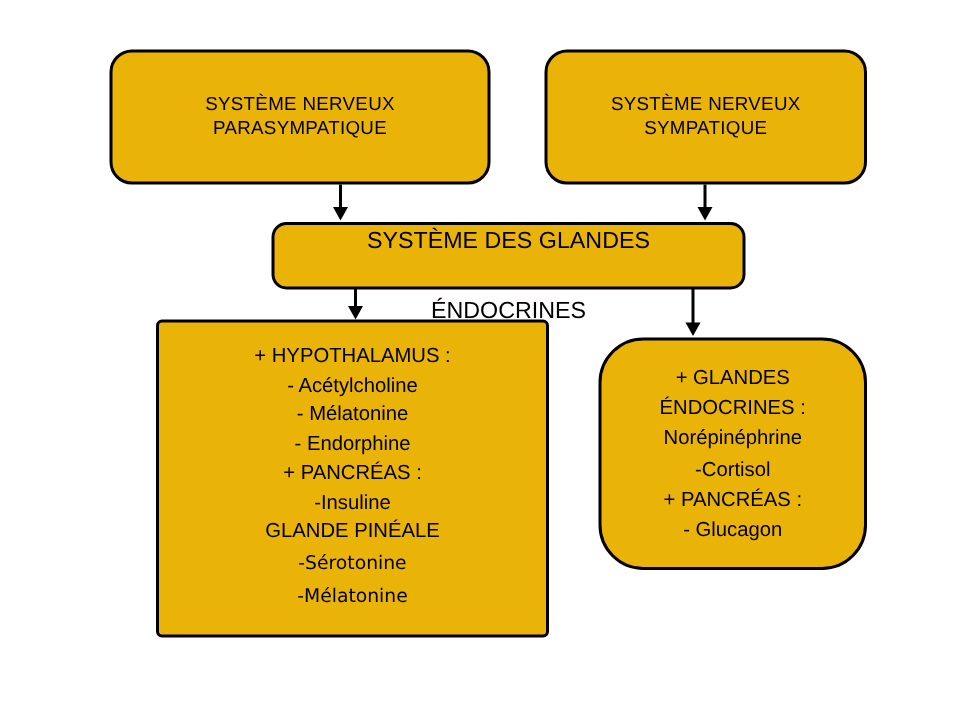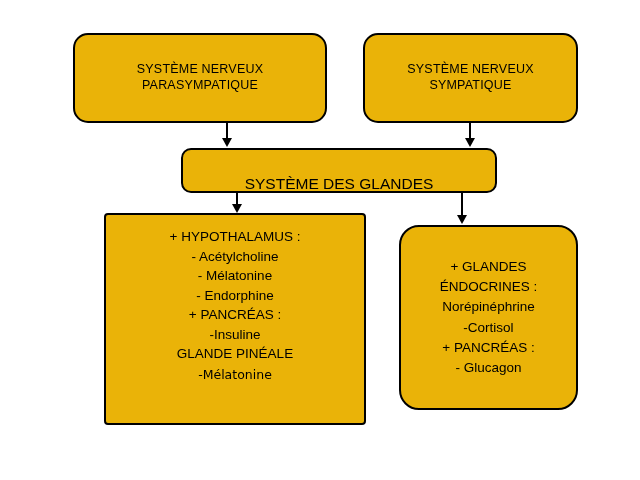--- a/index.html
+++ b/index.html
@@ -76,22 +76,22 @@
     line-height: 1.45;
   }
   #node-left-glands .line.alt {
     font-family: "DejaVu Sans", sans-serif;
     font-size: 12.5px;
     line-height: 1.75;
   }
 
   #node-right-glands {
     left: 399px; top: 225px;
-    width: 179px; height: 185px;
-    border-radius: 20px;
+    width: 179px; height: 155px;
+    border-radius: 30px;
   }
   #node-right-glands .line {
     font-size: 13.5px;
     line-height: 1.5;
   }
 
   
   .arrow {
     position: absolute;
   }
@@ -148,40 +148,42 @@
     <span class="head"></span>
   </div>
 
   <div class="arrow" id="arrow-symp-to-endocrine">
     <span class="shaft"></span>
     <span class="head"></span>
   </div>
 
   <div class="node" id="node-endocrine">
     <span class="line">SYSTÈME DES GLANDES</span>
+    <span class="line">ÉNDOCRINES</span>
   </div>
 
   <div class="arrow" id="arrow-endocrine-to-left">
     <span class="shaft"></span>
     <span class="head"></span>
   </div>
 
   <div class="arrow" id="arrow-endocrine-to-right">
     <span class="shaft"></span>
     <span class="head"></span>
   </div>
 
   <div class="node" id="node-left-glands">
     <span class="line">+ HYPOTHALAMUS :</span>
     <span class="line">- Acétylcholine</span>
     <span class="line">- Mélatonine</span>
     <span class="line">- Endorphine</span>
     <span class="line">+ PANCRÉAS :</span>
     <span class="line">-Insuline</span>
     <span class="line">GLANDE PINÉALE</span>
+    <span class="line alt">-Sérotonine</span>
     <span class="line alt">-Mélatonine</span>
   </div>
 
   <div class="node" id="node-right-glands">
     <span class="line">+ GLANDES</span>
     <span class="line">ÉNDOCRINES :</span>
     <span class="line">Norépinéphrine</span>
     <span class="line">-Cortisol</span>
     <span class="line">+ PANCRÉAS :</span>
     <span class="line">- Glucagon</span>

